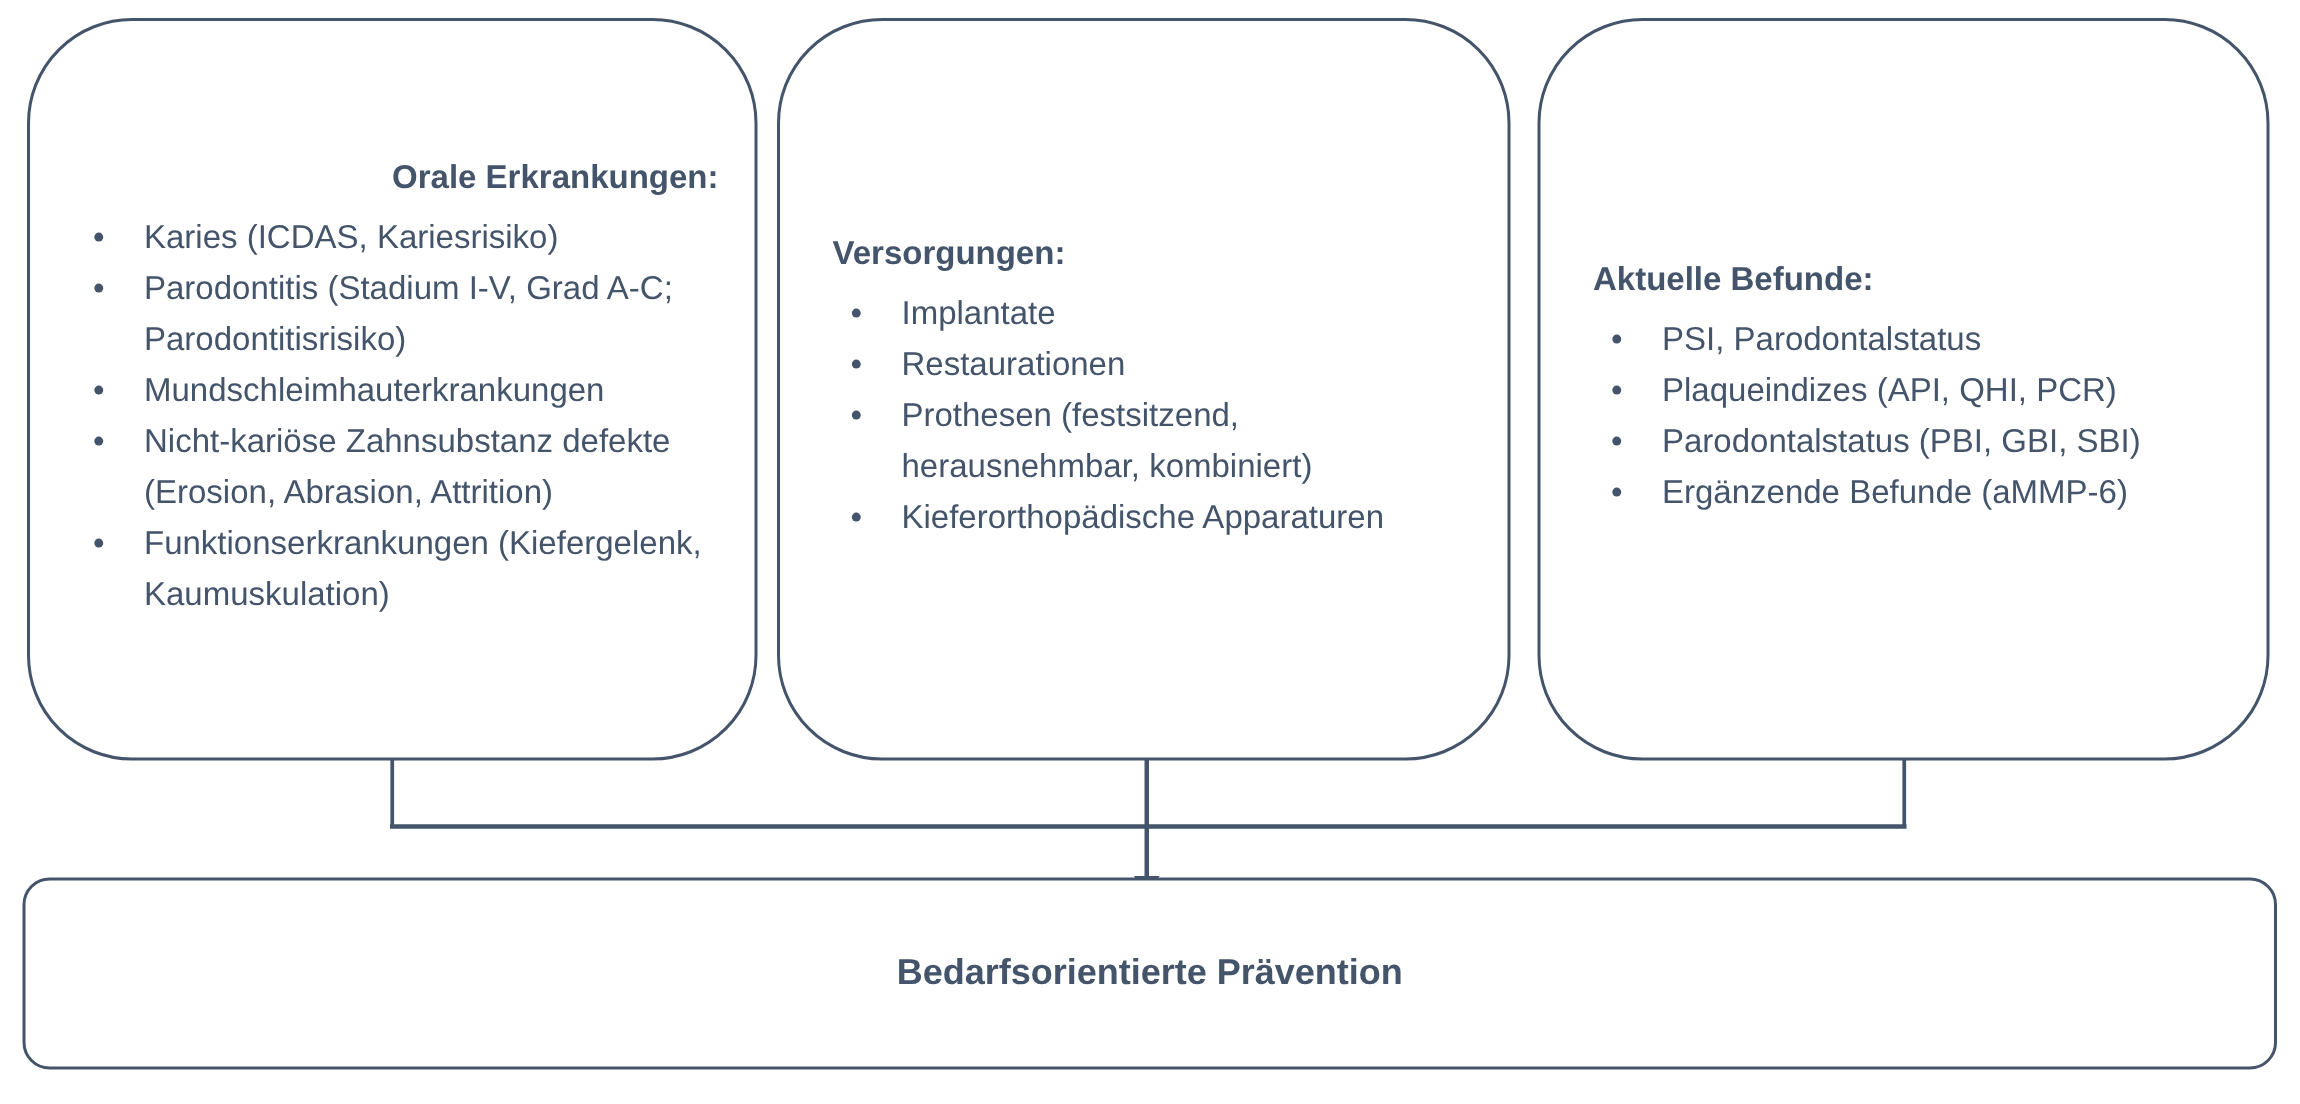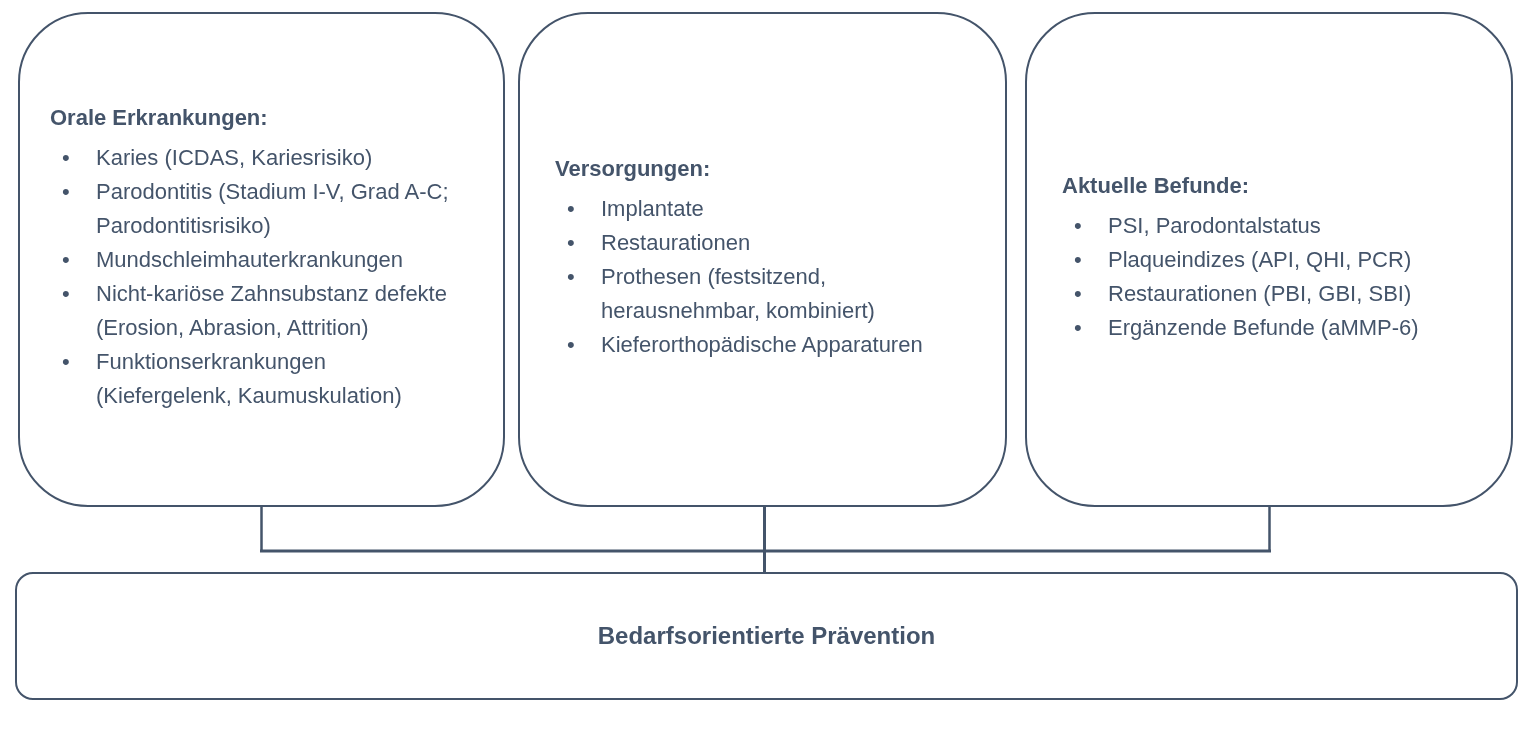--- a/index.html
+++ b/index.html
@@ -19,21 +19,21 @@
     border: 2.5px solid #44546A;
     border-radius: 70px;
     box-sizing: border-box;
     background: #ffffff;
     display: flex;
     flex-direction: column;
     justify-content: center;
     font-size: 22px;
     line-height: 34px;
   }
-  .box1 { left: 18px;   width: 487px; padding: 0 42px 0 30px; }
+  .box1 { left: 18px;   width: 487px; padding: 0 24px 0 30px; align-items: flex-end; }
   .box2 { left: 518px;  width: 489px; padding: 0 58px 0 35px; }
   .box3 { left: 1025px; width: 488px; padding: 0 28px 0 35px; }
   .top-box h3 {
     margin: 0;
     font-size: 22px;
     line-height: 34px;
     font-weight: bold;
     color: #44546A;
   }
   .top-box ul {
@@ -55,21 +55,21 @@
     position: absolute;
     left: 0;
     top: 0;
     width: 1533px;
     height: 736px;
     pointer-events: none;
   }
   .bottom-box {
     position: absolute;
     left: 15px;
-    top: 572px;
+    top: 585px;
     width: 1503px;
     height: 128px;
     border: 2.5px solid #44546A;
     border-radius: 18px;
     box-sizing: border-box;
     background: #ffffff;
     display: flex;
     align-items: center;
     justify-content: center;
   }
@@ -105,21 +105,21 @@
       <li>Prothesen (festsitzend, herausnehmbar, kombiniert)</li>
       <li>Kieferorthopädische Apparaturen</li>
     </ul>
   </section>
 
   <section class="top-box box3">
     <h3>Aktuelle Befunde:</h3>
     <ul>
       <li>PSI, Parodontalstatus</li>
       <li>Plaqueindizes (API, QHI, PCR)</li>
-      <li>Restaurationen (PBI, GBI, SBI)</li>
+      <li>Parodontalstatus (PBI, GBI, SBI)</li>
       <li>Ergänzende Befunde (aMMP-6)</li>
     </ul>
   </section>
 
   <svg class="connectors" viewBox="0 0 1533 736" xmlns="http://www.w3.org/2000/svg">
     <line x1="261.5" y1="506" x2="261.5" y2="551" stroke="#44546A" stroke-width="2.5"></line>
     <line x1="1269.5" y1="506" x2="1269.5" y2="551" stroke="#44546A" stroke-width="2.5"></line>
     <line x1="260" y1="551" x2="1271" y2="551" stroke="#44546A" stroke-width="3"></line>
     <line x1="764.5" y1="506" x2="764.5" y2="586" stroke="#44546A" stroke-width="3"></line>
     <polygon points="756,584 773,584 764.5,597" fill="#44546A"></polygon>

